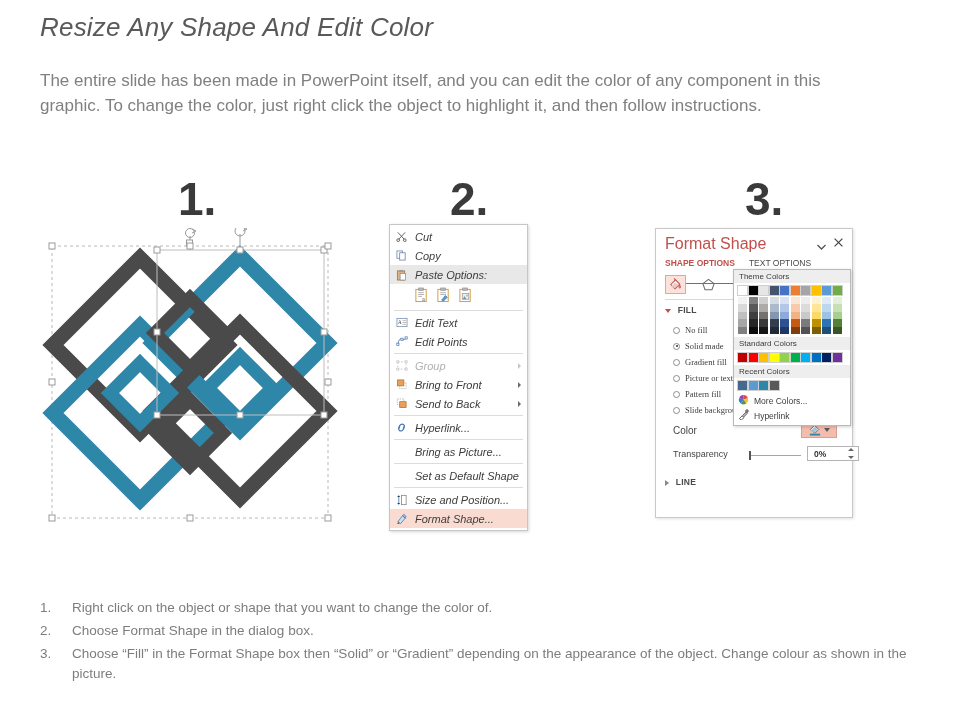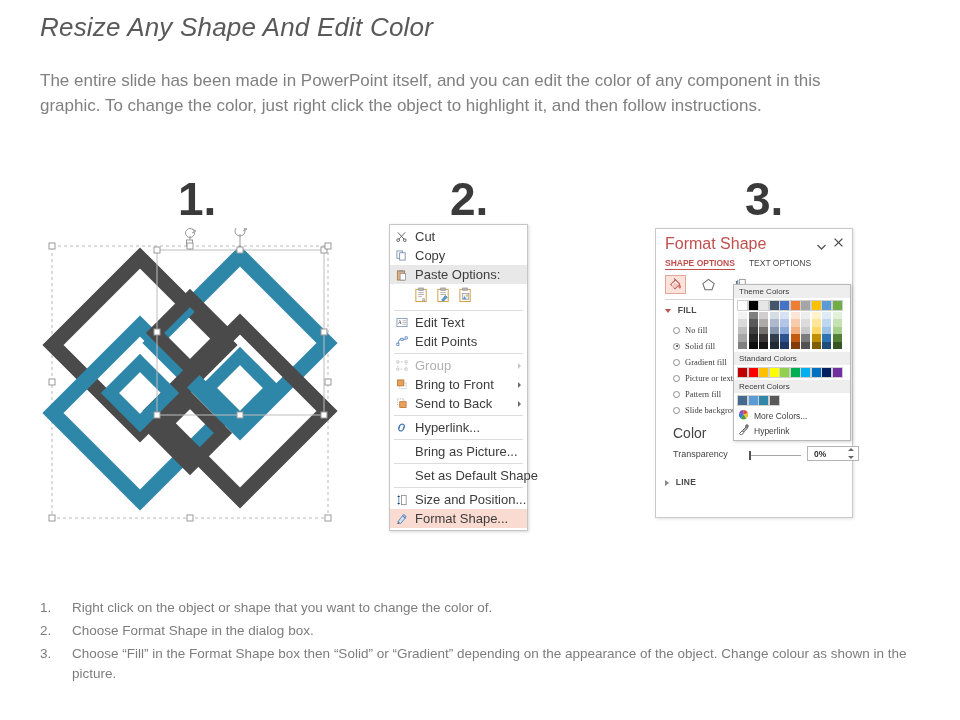--- a/index.html
+++ b/index.html
@@ -46,21 +46,21 @@
     padding:2px 0; font-size:9px; color:#3c3c3c;
   }
   .cm-item {
     display:flex; align-items:center; height:19px;
     padding:0 4px 0 3px; position:relative; white-space:nowrap;
   }
   .cm-item .cm-ico {
     width:17px; height:15px; flex:0 0 17px;
     display:flex; align-items:center; justify-content:center;
   }
-  .cm-item .cm-label { padding-left:5px; font-size:13px; }
+  .cm-item .cm-label { padding-left:5px; font-size:11px;font-style:italic; }
   .cm-item.header { background:#e8e8e8; }
   .cm-item.disabled .cm-label { color:#b0b0b0; }
   .cm-item.highlight { background:#fadbd2; }
   .cm-arrow {
     position:absolute; right:6px; top:50%; transform:translateY(-50%);
     width:0;height:0;border-left:3px solid #6b6b6b;
     border-top:3px solid transparent;border-bottom:3px solid transparent;
   }
   .cm-sep { height:1px; background:#dcdcdc; margin:2px 4px; }
   .cm-paste-row { display:flex; align-items:center; height:24px; padding-left:24px; gap:7px; }
@@ -72,57 +72,57 @@
     box-shadow:1px 1px 3px rgba(0,0,0,.12);
     font-size:9.5px; color:#444;
   }
   #fs-title {
     position:absolute; left:9px; top:6px;
     font-size:16px; color:#c0504d; font-weight:400;
   }
   #fs-collapse { position:absolute; right:26px; top:12px; }
   #fs-close  { position:absolute; right:9px;  top:9px; font-size:11px; color:#555; line-height:1; cursor:default;}
   #fs-tabs { position:absolute; left:9px; top:29px; display:flex; gap:14px; font-size:8.5px; }
-  #fs-tab-shape { color:#c0504d; font-weight:bold; border-bottom:1.5px solid #c0504d; padding-bottom:1px;}
+  #fs-tab-shape { color:#c0504d; font-weight:bold; border-bottom:1.5px solid #c0504d; padding-bottom:15px;}
   #fs-tab-text  { color:#4a4a4a; }
   #fs-icon-row { position:absolute; left:9px; top:46px; display:flex; gap:12px; align-items:center; }
   .fs-icon-box { width:21px; height:19px; display:flex;align-items:center;justify-content:center;}
   .fs-icon-box.selected { background:#fbe3dc; border:1px solid #e0a79a;}
   #fs-fill-divider { position:absolute; left:9px; top:70px; width:178px; height:1px; background:#d8d8d8;}
   #fs-fill-head { position:absolute; left:9px; top:76px; font-size:8.5px; font-weight:bold; color:#4a4a4a; letter-spacing:.3px;}
   .tri { display:inline-block; width:0;height:0; vertical-align:middle;}
   .tri-down { border-left:3.5px solid transparent;border-right:3.5px solid transparent;border-top:4px solid #c0504d;}
   .tri-right{ border-top:3.5px solid transparent;border-bottom:3.5px solid transparent;border-left:4px solid #888;}
   #fs-radios { position:absolute; left:17px; top:93px;font-family:Liberation Serif, serif; }
   .fs-radio { display:flex; align-items:center; height:16px; font-size:8.5px; color:#3c3c3c;}
   .radio-dot {
     width:7px;height:7px;border:1px solid #8d8d8d;border-radius:50%;
     background:#fff; margin-right:5px; position:relative; flex:0 0 7px;
   }
   .radio-dot.on::after{content:"";position:absolute;left:1.5px;top:1.5px;width:2px;height:2px;border-radius:50%;background:#333;}
   #fs-color-row { position:absolute; left:17px; top:196px; width:170px; display:flex; align-items:center;}
-  #fs-color-label{ font-size:14px;}
+  #fs-color-label{ font-size:10px;}
   #fs-color-swatch{
     position:absolute; right:6px; top:-4px; width:36px;height:17px;
     background:#f2bdaf;border:1px solid #df9e8d; display:flex;align-items:center;justify-content:center;gap:2px;
   }
   #fs-transparency-row{ position:absolute; left:17px; top:220px; width:175px; display:flex; align-items:center;}
   #fs-slider{ position:absolute; left:78px; top:6px; width:50px; height:1px; background:#a6a6a6;}
   #fs-slider-knob{ position:absolute; left:-2px; top:-4px; width:2px;height:9px;background:#555;}
   #fs-spin{
     position:absolute; left:134px; top:-3px; width:52px;height:15px;
     border:1px solid #b4b4b4; background:#fff; font-size:8.5px;
     display:flex; align-items:center; padding-left:6px; font-weight:bold; color:#333;
   }
   #fs-spin-btns{ position:absolute;right:1px;top:1px;width:9px;height:11px;display:flex;flex-direction:column;justify-content:space-between;}
   #fs-line-row{ position:absolute; left:9px; top:248px; font-size:8.5px; font-weight:bold; color:#4a4a4a; letter-spacing:.3px;}
 
   
   #color-picker {
-    position:absolute; left:733px; top:284px; width:118px;
+    position:absolute; left:733px; top:269px; width:118px;
     background:#ffffff; border:1px solid #b9b9b9;
     box-shadow:1px 1px 3px rgba(0,0,0,.18);
     font-size:8px; color:#3c3c3c; padding-bottom:2px; z-index:5;
   }
   .cp-head { background:#eeeeee; padding:2px 5px; font-size:8px; color:#3a3a3a;}
   .cp-grid { display:flex; padding:3px 4px 0 4px; gap:1.5px;}
   .cp-col  { display:flex; flex-direction:column; gap:0; }
   .cp-sw   { width:9px; height:7.5px; }
   .cp-sw.top { height:9px; margin-bottom:1.5px; outline:.5px solid #cfcfcf; outline-offset:-.5px;}
   .cp-std  { display:flex; padding:3px 4px 3px 4px; gap:1.5px;}
@@ -471,21 +471,21 @@
     <span style="margin-left:4px;text-align:center;">FILL</span>
   </div>
 
   <div id="fs-radios">
     <label class="fs-radio">
       <span class="radio-dot"></span>
       <span>No fill</span>
     </label>
     <label class="fs-radio">
       <span class="radio-dot on"></span>
-      <span>Solid fill</span>
+      <span>Solid made</span>
     </label>
     <label class="fs-radio">
       <span class="radio-dot"></span>
       <span>Gradient fill</span>
     </label>
     <label class="fs-radio">
       <span class="radio-dot"></span>
       <span>Picture or texture fill</span>
     </label>
     <label class="fs-radio">

